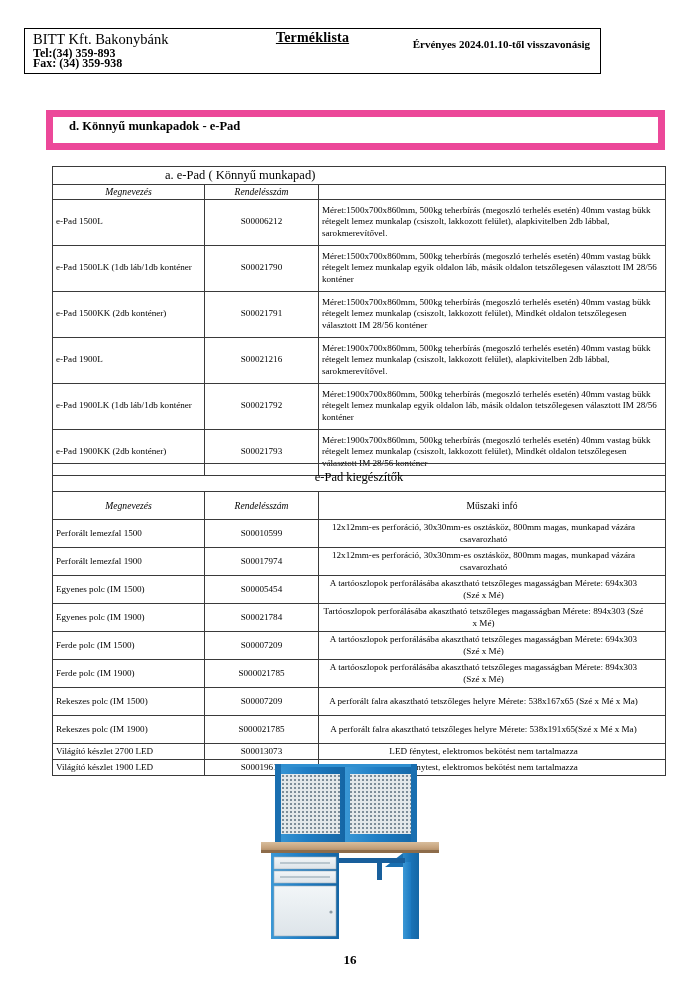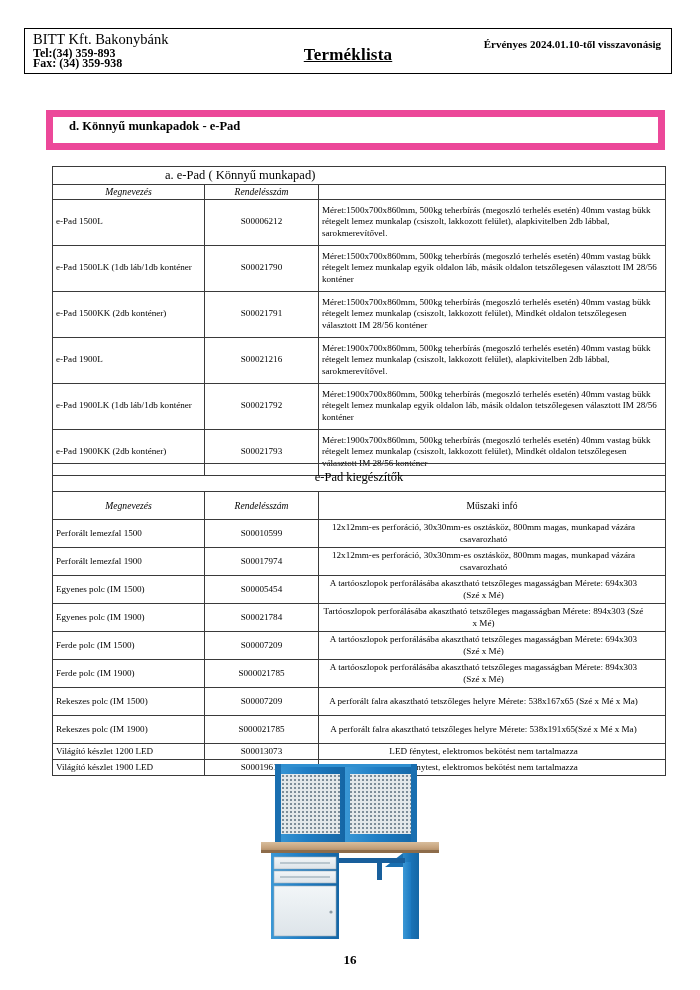--- a/index.html
+++ b/index.html
@@ -15,21 +15,21 @@
     font-family: "Liberation Serif", "DejaVu Serif", serif;
     color: #000000;
     overflow: hidden;
   }
 
   
   .page-header {
     position: absolute;
     left: 24px;
     top: 28px;
-    width: 648px;
+    width: 577px;
     height: 46px;
     border: 1px solid #000;
     box-sizing: border-box;
   }
   .hdr-left {
     position: absolute;
     left: 8px;
     top: 1px;
   }
   .company-name {
@@ -40,23 +40,23 @@
   .contact-line {
     font-size: 12px;
     font-weight: bold;
     line-height: 10px;
     white-space: nowrap;
   }
   .hdr-title {
     position: absolute;
     left: 0;
     right: 0;
-    top: 16px;
-    text-align: center;
-    font-size: 17px;
+    top: 1px;
+    text-align: center;
+    font-size: 14px;
     font-weight: bold;
     text-decoration: underline;
     letter-spacing: 0.2px;
   }
   .hdr-right {
     position: absolute;
     right: 10px;
     top: 9px;
     font-size: 11px;
     font-weight: bold;
@@ -287,21 +287,21 @@
       <td class="c-name">Rekeszes polc (IM 1500)</td>
       <td class="c-code">S00007209</td>
       <td class="c-info center">A perforált falra akasztható tetszőleges helyre Mérete: 538x167x65 (Szé x Mé x Ma)</td>
     </tr>
     <tr>
       <td class="c-name">Rekeszes polc (IM 1900)</td>
       <td class="c-code">S000021785</td>
       <td class="c-info center">A perforált falra akasztható tetszőleges helyre Mérete: 538x191x65(Szé x Mé x Ma)</td>
     </tr>
     <tr class="short">
-      <td class="c-name">Világító készlet 1200 LED</td>
+      <td class="c-name">Világító készlet 2700 LED</td>
       <td class="c-code">S00013073</td>
       <td class="c-info center">LED fénytest, elektromos bekötést nem tartalmazza</td>
     </tr>
     <tr class="short">
       <td class="c-name">Világító készlet 1900 LED</td>
       <td class="c-code">S00019613</td>
       <td class="c-info center">LED fénytest, elektromos bekötést nem tartalmazza</td>
     </tr>
   </tbody>
 </table>

